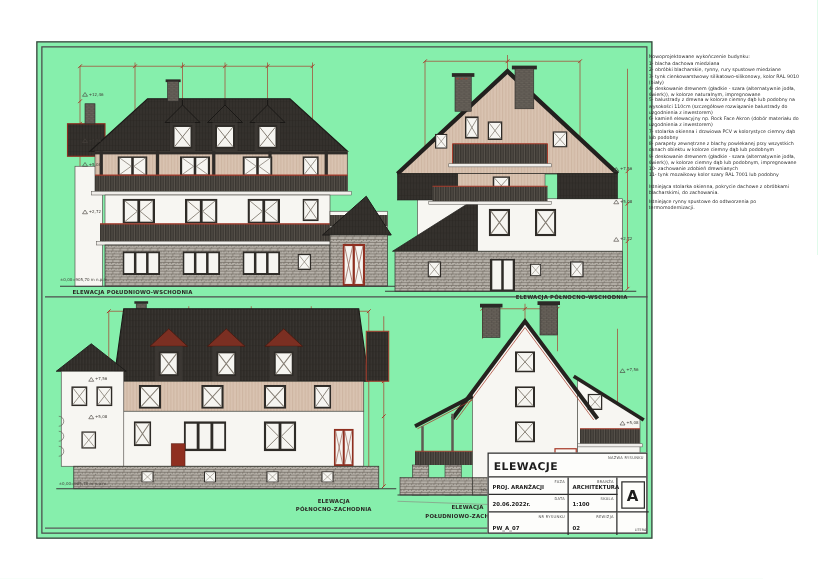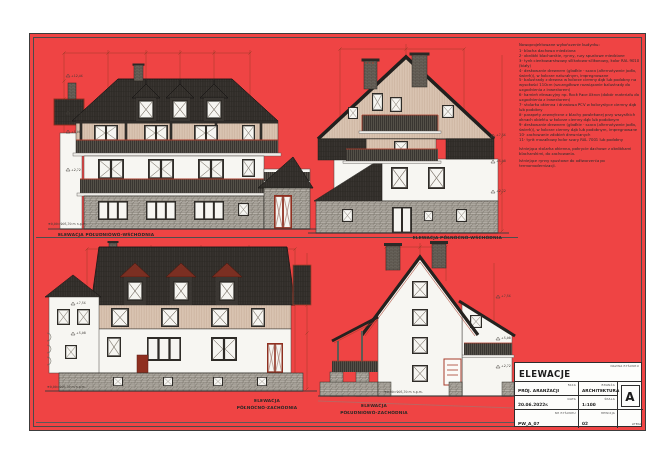--- a/index.html
+++ b/index.html
@@ -1,18 +1,18 @@
 <!DOCTYPE html>
 <html><head>
 <meta charset="utf-8">
 <style>
   html,body{margin:0;padding:0;background:#ffffff;width:654px;height:463px;overflow:hidden;
     font-family:"DejaVu Sans", sans-serif;}
-  .sheet{position:absolute;left:29px;top:33px;width:617px;height:398px;
-    border:1.2px solid #3c3c3c;background:#ef4444;box-sizing:border-box;}
+  .sheet{position:absolute;left:29px;top:33px;width:493px;height:398px;
+    border:1.2px solid #3c3c3c;background:#86efac;box-sizing:border-box;}
   .sheet-inner{position:absolute;left:3px;top:3px;right:3px;bottom:3px;
     border:0.8px solid #4a4a4a;}
   svg.elev{position:absolute;overflow:visible;font-family:"DejaVu Sans", sans-serif;}
   .wall{fill:#f7f6f2;stroke:#4a4642;stroke-width:0.5;}
   .dim{stroke:#a83d2c;stroke-width:0.55;fill:none;}
   .dimt{stroke:#a83d2c;stroke-width:0.8;fill:none;}
   .lvl{fill:none;stroke:#46423d;stroke-width:0.5;}
   .lt{font-size:3.2px;fill:#3f3b36;}
   .elab{font-size:4.3px;font-weight:600;fill:#2b2825;letter-spacing:0.15px;}
   .slab{fill:#efede9;stroke:#55524e;stroke-width:0.4;}

